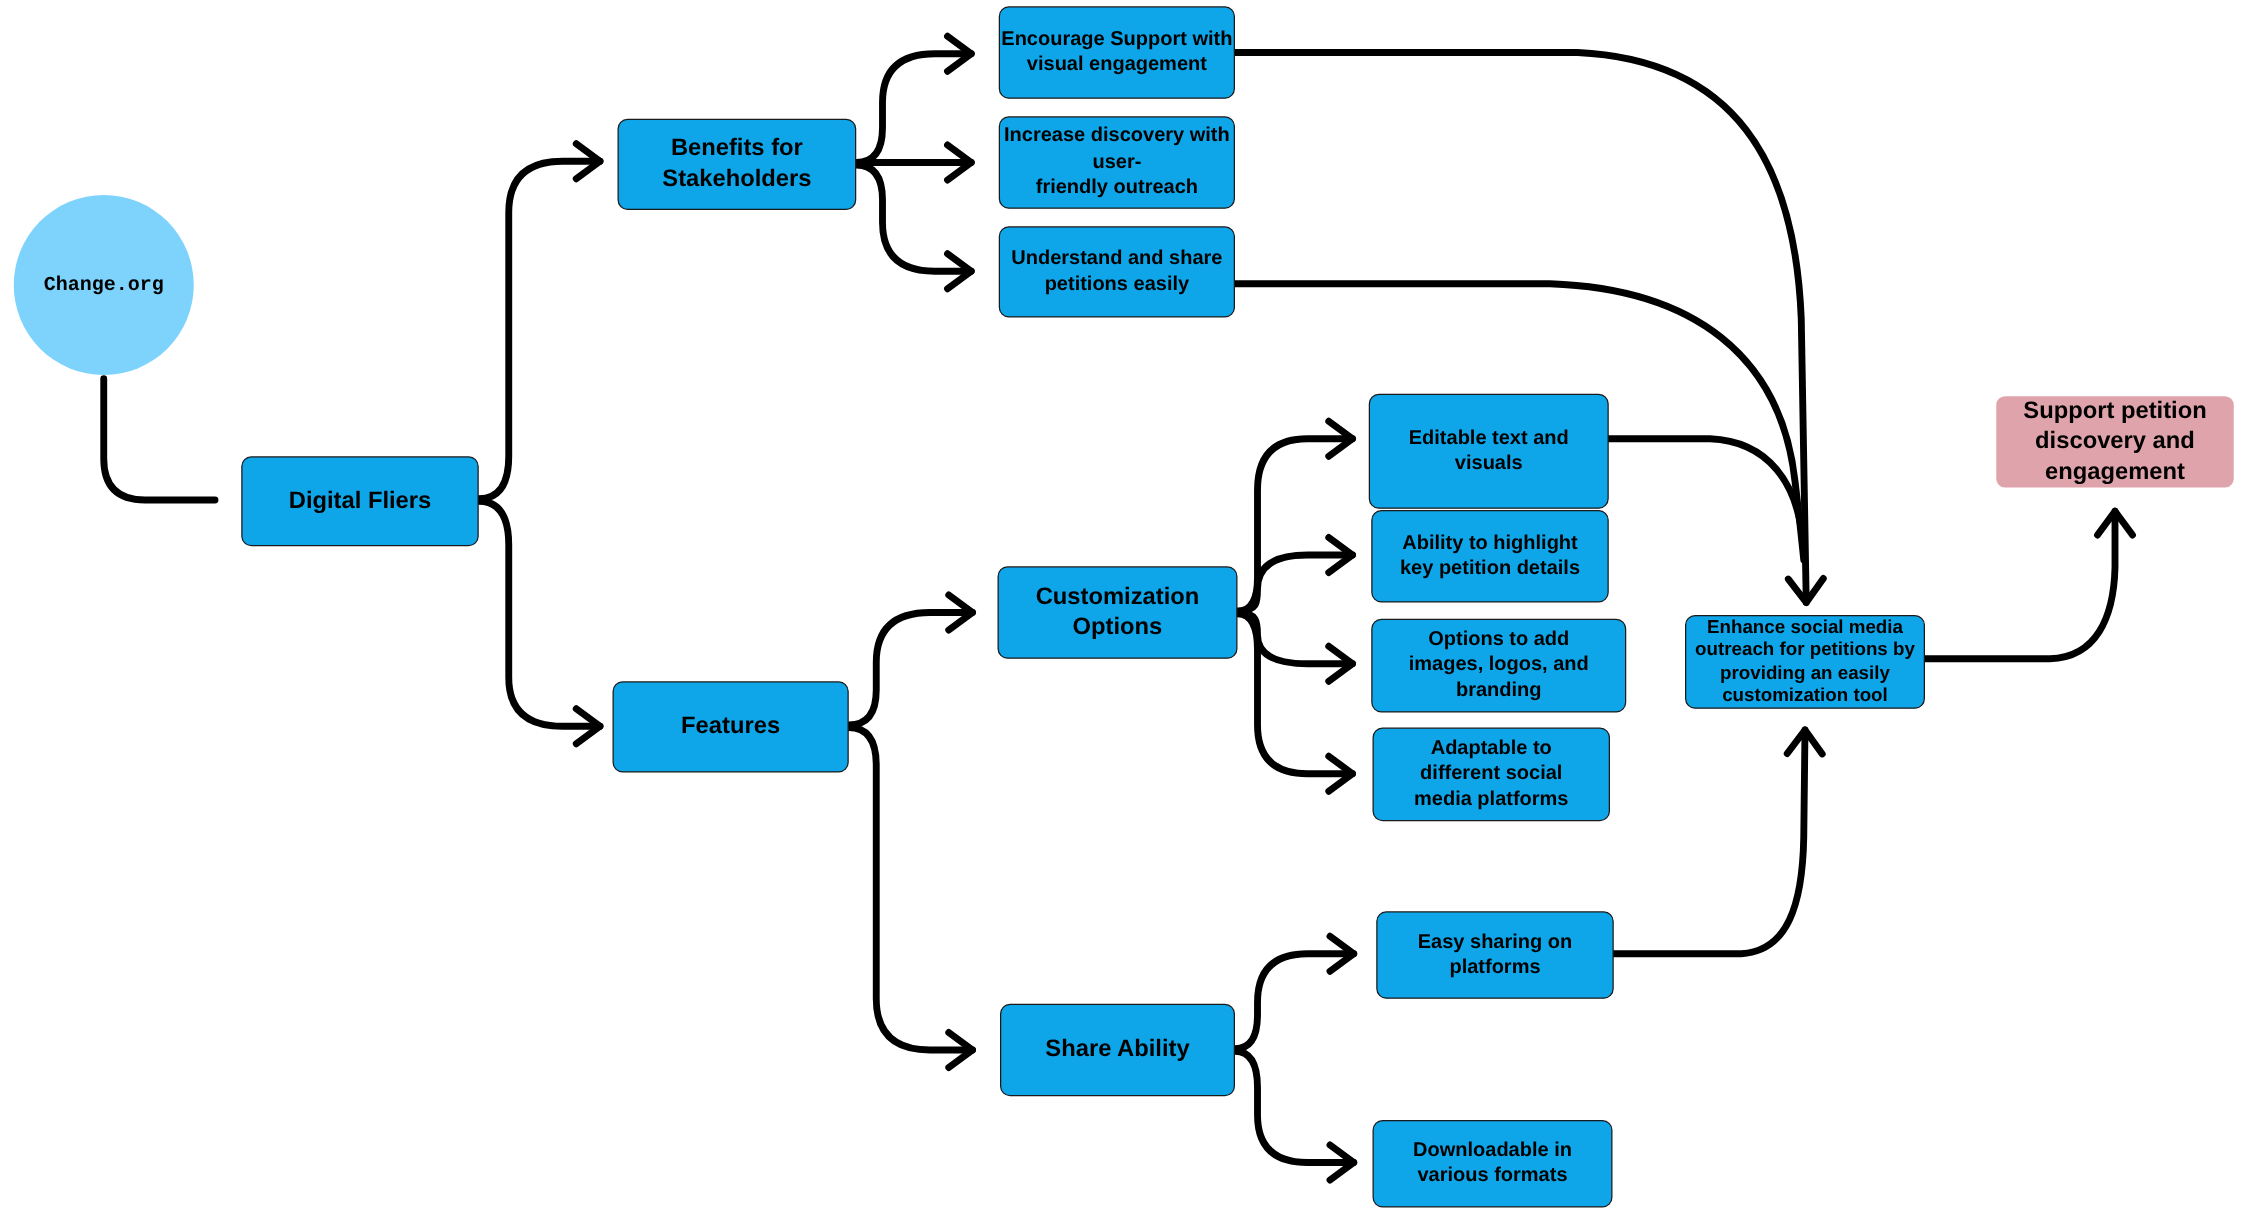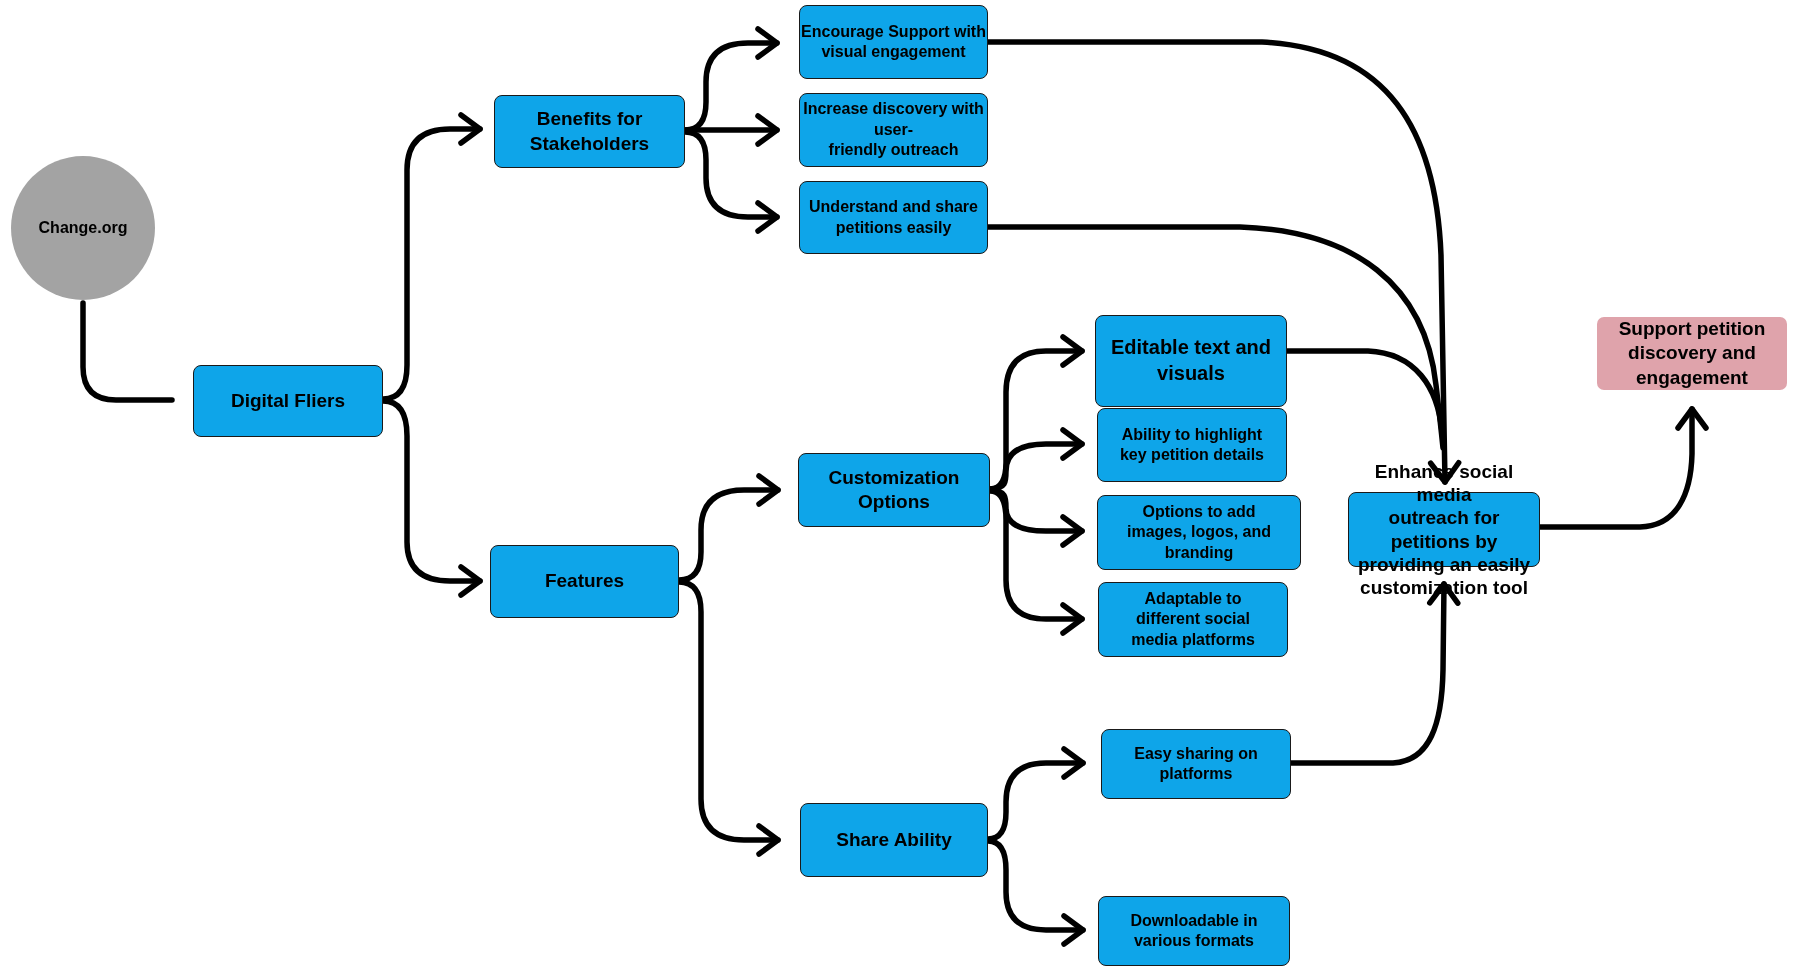--- a/index.html
+++ b/index.html
@@ -24,23 +24,24 @@
     line-height:1.28;
     box-sizing:border-box;
     z-index:2;
   }
   .node.pink{
     background:#dfa3ab;
     border:none;
     border-radius:7px;
   }
   .node.circle{
-    background:#a3a3a3;
+    background:#7dd3fc;
     border:none;
     border-radius:50%;
+    font-family:Liberation Mono, monospace;
   }
 </style>
 </head>
 <body>
 
 <div id="canvas">
 
   <svg id="edges" width="1798" height="973" viewBox="0 0 1798 973" fill="none" stroke="#000000" stroke-width="5.5" stroke-linecap="round" stroke-linejoin="round">
     <defs>
       <marker id="chev" markerUnits="userSpaceOnUse" markerWidth="30" markerHeight="38" viewBox="0 0 30 38" refX="24" refY="19" orient="auto">
@@ -84,21 +85,21 @@
 friendly outreach</div>
 
   <div class="node" style="left:799px;top:181px;width:189px;height:73px;font-size:16px">Understand and share
 petitions easily</div>
 
   <div class="node" style="left:490px;top:545px;width:189px;height:73px;font-size:19px">Features</div>
 
   <div class="node" style="left:798px;top:453px;width:192px;height:74px;font-size:19px">Customization
 Options</div>
 
-  <div class="node" style="left:1095px;top:315px;width:192px;height:92px;font-size:20px">Editable text and
+  <div class="node" style="left:1095px;top:315px;width:192px;height:92px;font-size:16px">Editable text and
 visuals</div>
 
   <div class="node" style="left:1097px;top:408px;width:190px;height:74px;font-size:16px">Ability to highlight
 key petition details</div>
 
   <div class="node" style="left:1097px;top:495px;width:204px;height:75px;font-size:16px">Options to add
 images, logos, and
 branding</div>
 
   <div class="node" style="left:800px;top:803px;width:188px;height:74px;font-size:19px">Share Ability</div>
@@ -106,21 +107,21 @@
   <div class="node" style="left:1098px;top:582px;width:190px;height:75px;font-size:16px">Adaptable to
 different social
 media platforms</div>
 
   <div class="node" style="left:1101px;top:729px;width:190px;height:70px;font-size:16px">Easy sharing on
 platforms</div>
 
   <div class="node" style="left:1098px;top:896px;width:192px;height:70px;font-size:16px">Downloadable in
 various formats</div>
 
-  <div class="node" style="left:1348px;top:492px;width:192px;height:75px;font-size:19px;line-height:1.22">Enhance social media
+  <div class="node" style="left:1348px;top:492px;width:192px;height:75px;font-size:15px;line-height:1.22">Enhance social media
 outreach for petitions by
 providing an easily
 customization tool</div>
 
   <div class="node pink" style="left:1597px;top:317px;width:190px;height:73px;font-size:19px">Support petition
 discovery and
 engagement</div>
 
 </div>
 

